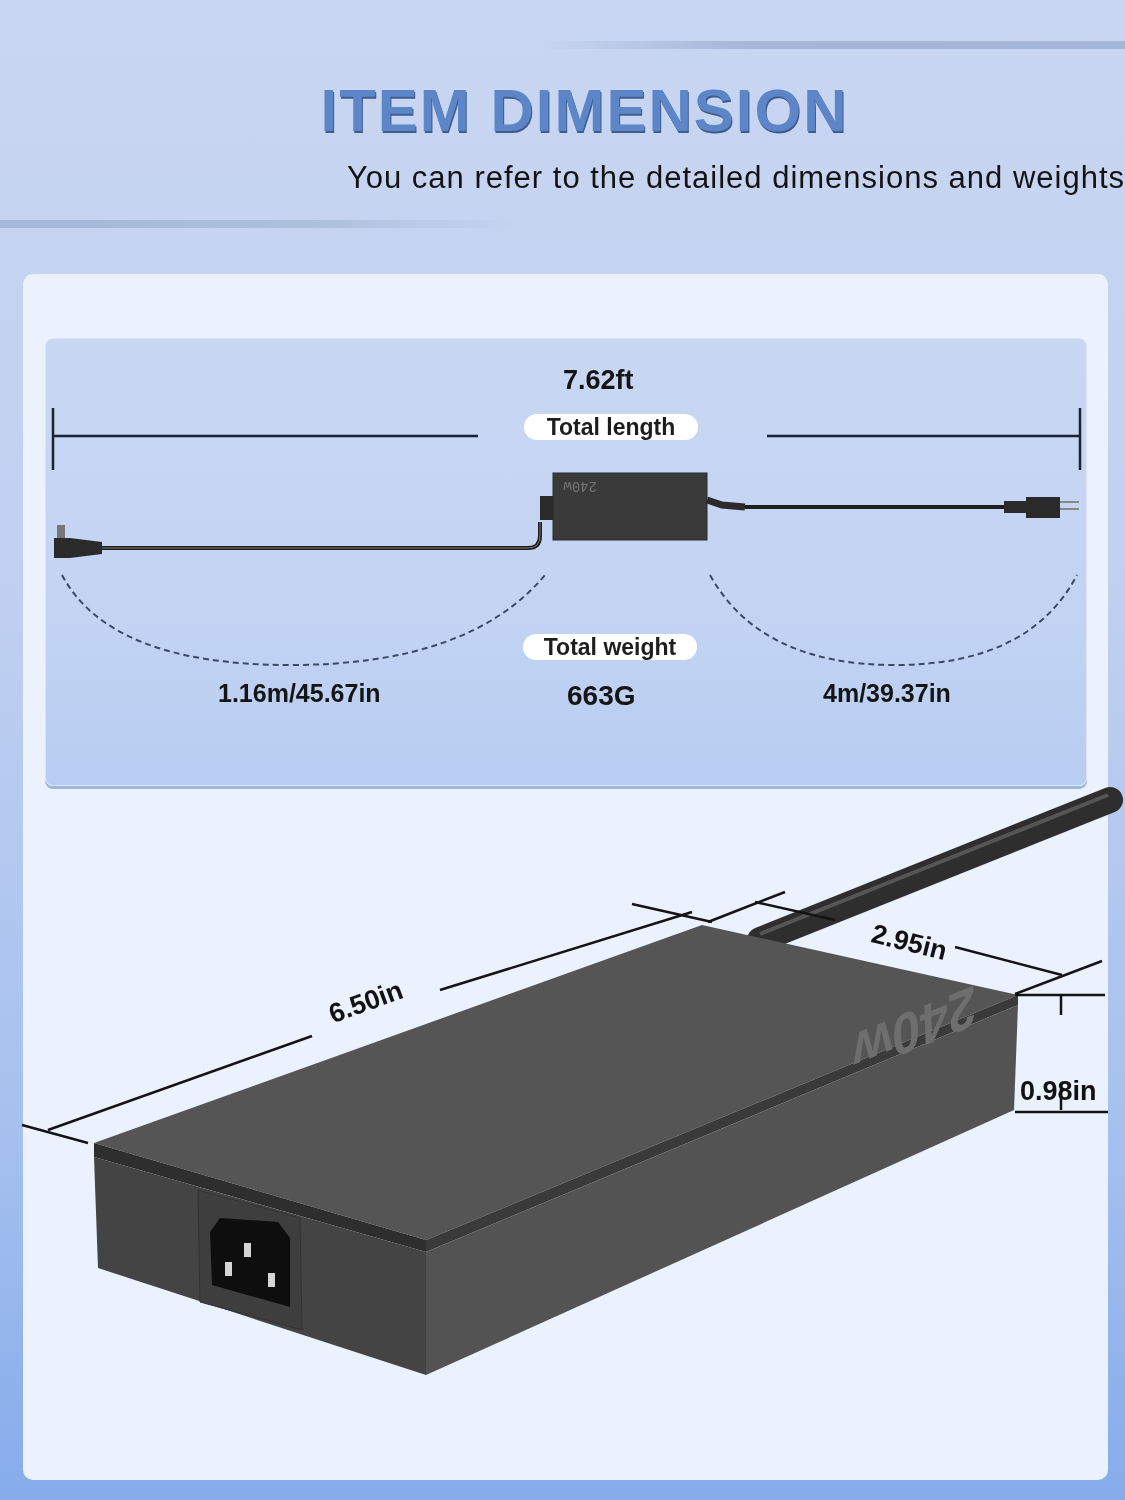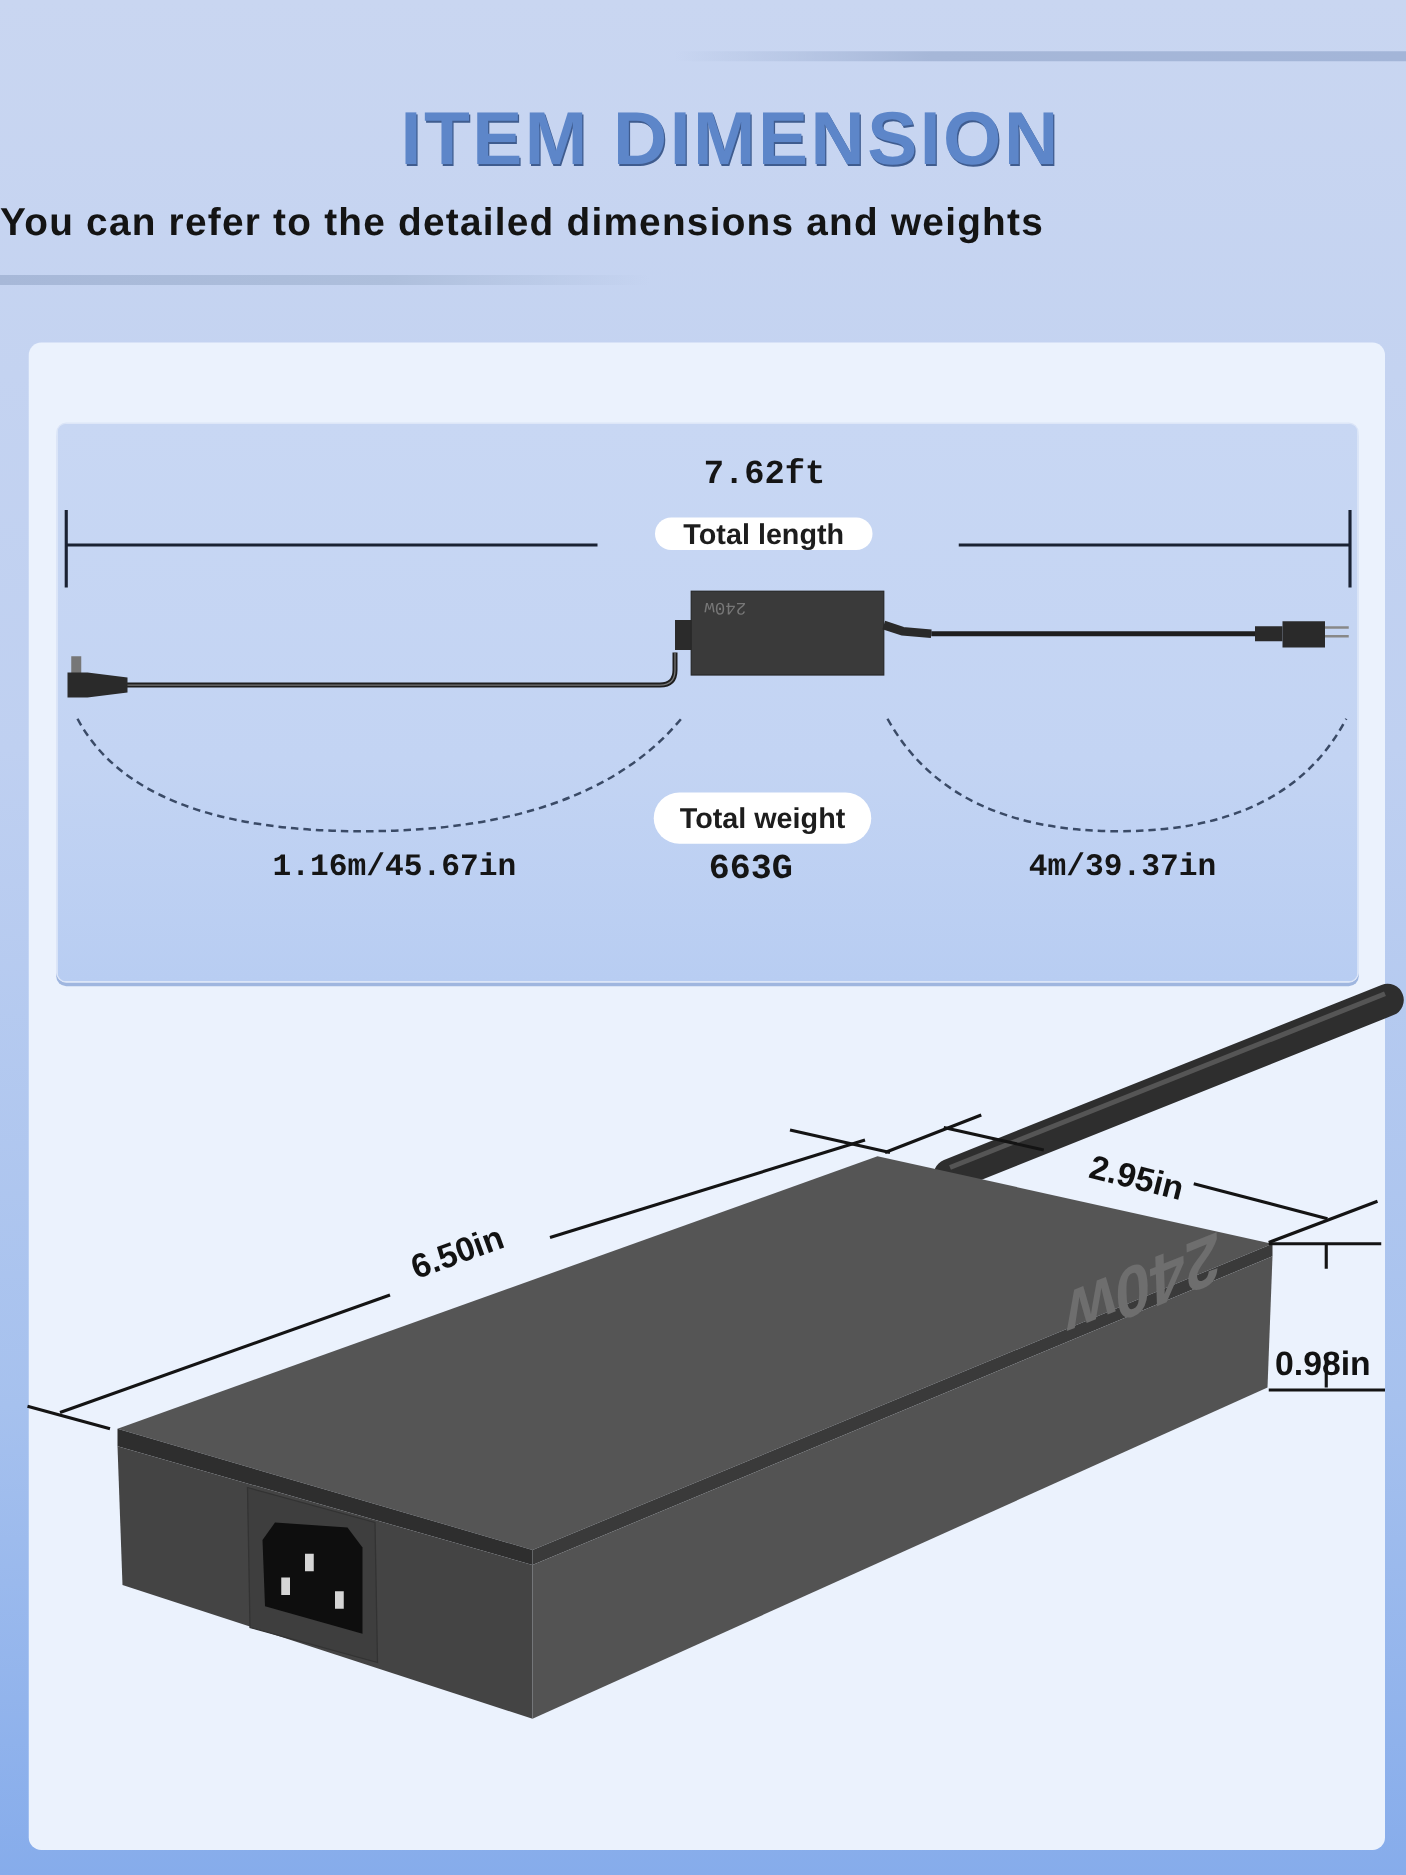--- a/index.html
+++ b/index.html
@@ -22,42 +22,42 @@
   }
   .title {
     position: absolute; top: 76px; left: 0; width: 1125px;
     text-align: center; font-size: 60px; font-weight: 700;
     letter-spacing: 2px; color: #5d86c9;
     text-shadow: 1px 2px 0 #3f5c8f;
     padding-left: 44px;
   }
   .subtitle {
     position: absolute; top: 160px; left: 0; width: 1125px;
-    text-align: left; font-size: 31px; font-weight: 700;
+    text-align: right; font-size: 31px; font-weight: 400;
     letter-spacing: 1px; color: #141414;
   }
   .panel {
     position: absolute; top: 274px; left: 23px; width: 1085px; height: 1206px;
     background: #ebf2fd; border-radius: 10px;
   }
   .cable-card {
     position: absolute; top: 338px; left: 45px; width: 1042px; height: 448px;
     background: linear-gradient(180deg, #c8d7f3 0%, #c3d4f3 60%, #b8cdf2 100%);
     border-radius: 8px;
     border: 1px solid #dbe5f7;
     box-shadow: 0 3px 0 #9fb6df;
   }
   .svg-layer { position: absolute; left: 0; top: 0; }
   .pill {
     position: absolute; background: #ffffff; border-radius: 22px;
     font-size: 23px; font-weight: 700; color: #1d1d1d;
     display: flex; align-items: center; justify-content: center;
   }
   .label {
-    position: absolute; font-weight: 700; color: #151515; white-space: nowrap; font-family: Liberation Mono, monospace;
+    position: absolute; font-weight: 700; color: #151515; white-space: nowrap;
   }
   .dim {
     position: absolute; font-weight: 700; color: #121212; white-space: nowrap;
     font-size: 27px; transform-origin: left center;
   }
 </style>
 </head>
 <body>
 
 <div class="accent-bar accent-top"></div>
@@ -142,20 +142,20 @@
 
     <line x1="1015" y1="995" x2="1105" y2="995"></line>
     <line x1="1061" y1="995" x2="1061" y2="1015"></line>
     <line x1="1061" y1="1087" x2="1061" y2="1110"></line>
     <line x1="1015" y1="1112" x2="1108" y2="1112"></line>
   </g>
 </svg>
 
 <div class="label" style="top:365px; left:563px; font-size:27px;">7.62ft</div>
 <div class="pill" style="top:414px; left:524px; width:174px; height:26px;">Total length</div>
-<div class="pill" style="top:634px; left:523px; width:174px; height:41px;">Total weight</div>
+<div class="pill" style="top:634px; left:523px; width:174px; height:26px;">Total weight</div>
 <div class="label" style="top:679px; left:198px; font-size:25px;margin-left:20px;">1.16m/45.67in</div>
 <div class="label" style="top:679px; left:823px; font-size:25px;">4m/39.37in</div>
 <div class="label" style="top:680px; left:567px; font-size:28px;">663G</div>
 
 <div class="dim" style="top:1000px; left:330px; transform: rotate(-20deg);">6.50in</div>
 <div class="dim" style="top:918px; left:872px; transform: rotate(14deg);">2.95in</div>
 <div class="dim" style="top:1076px; left:1020px;">0.98in</div>
 
 </body></html>

